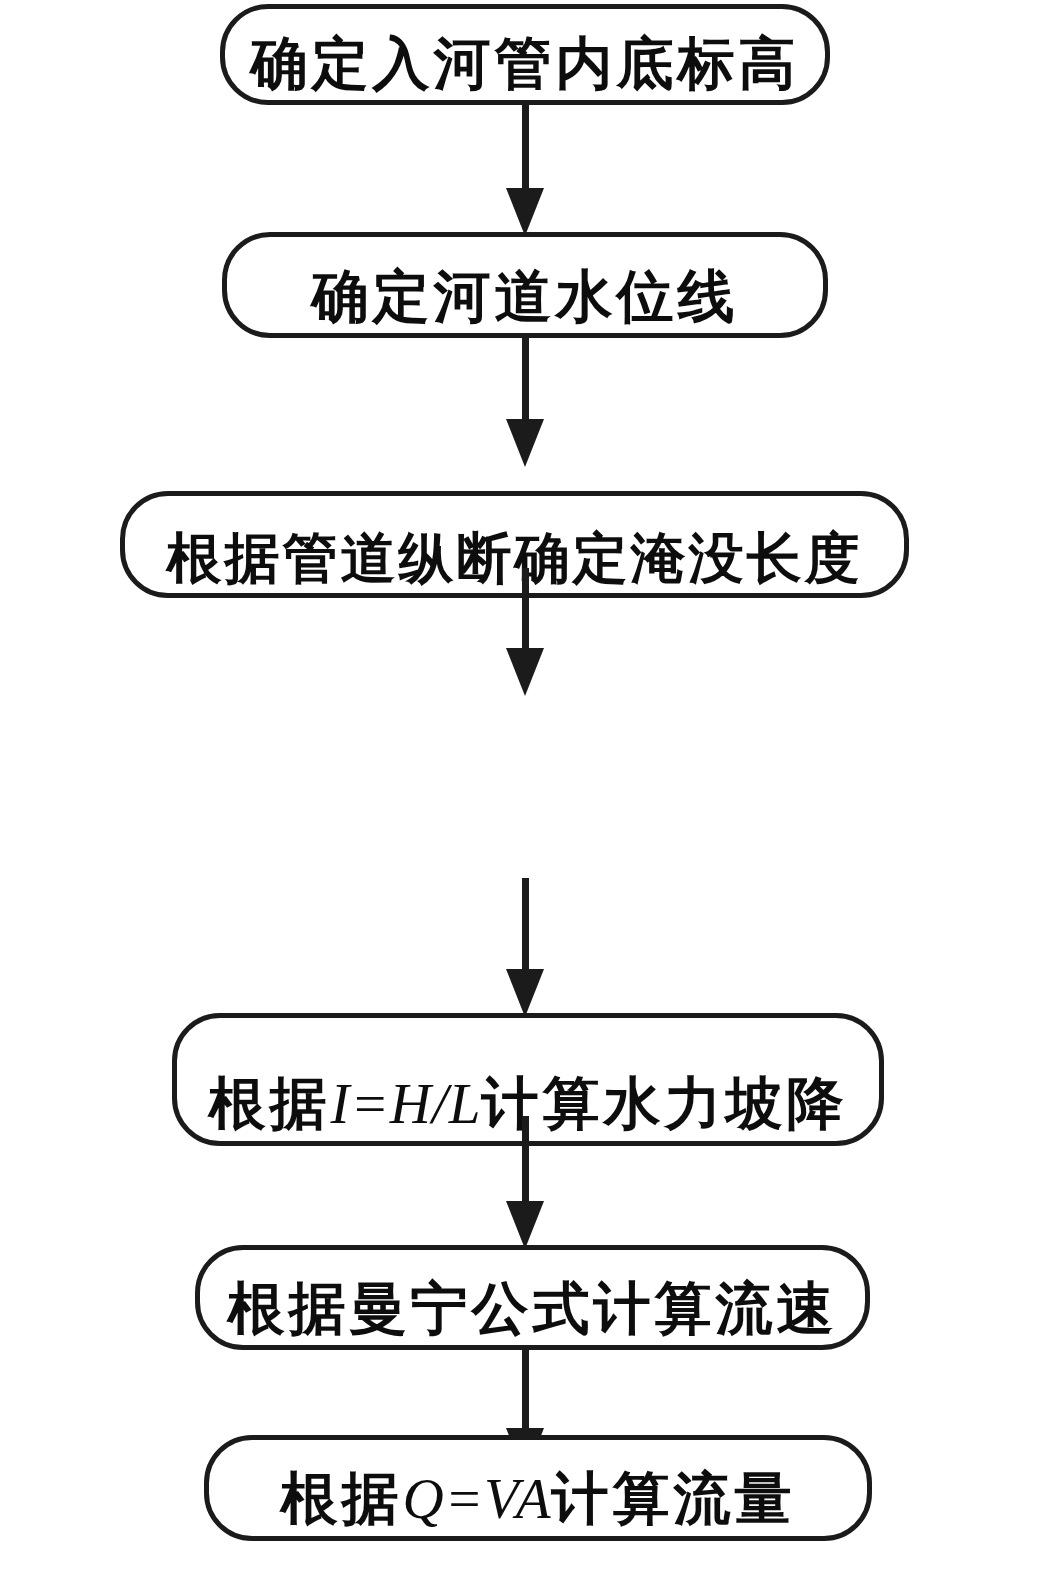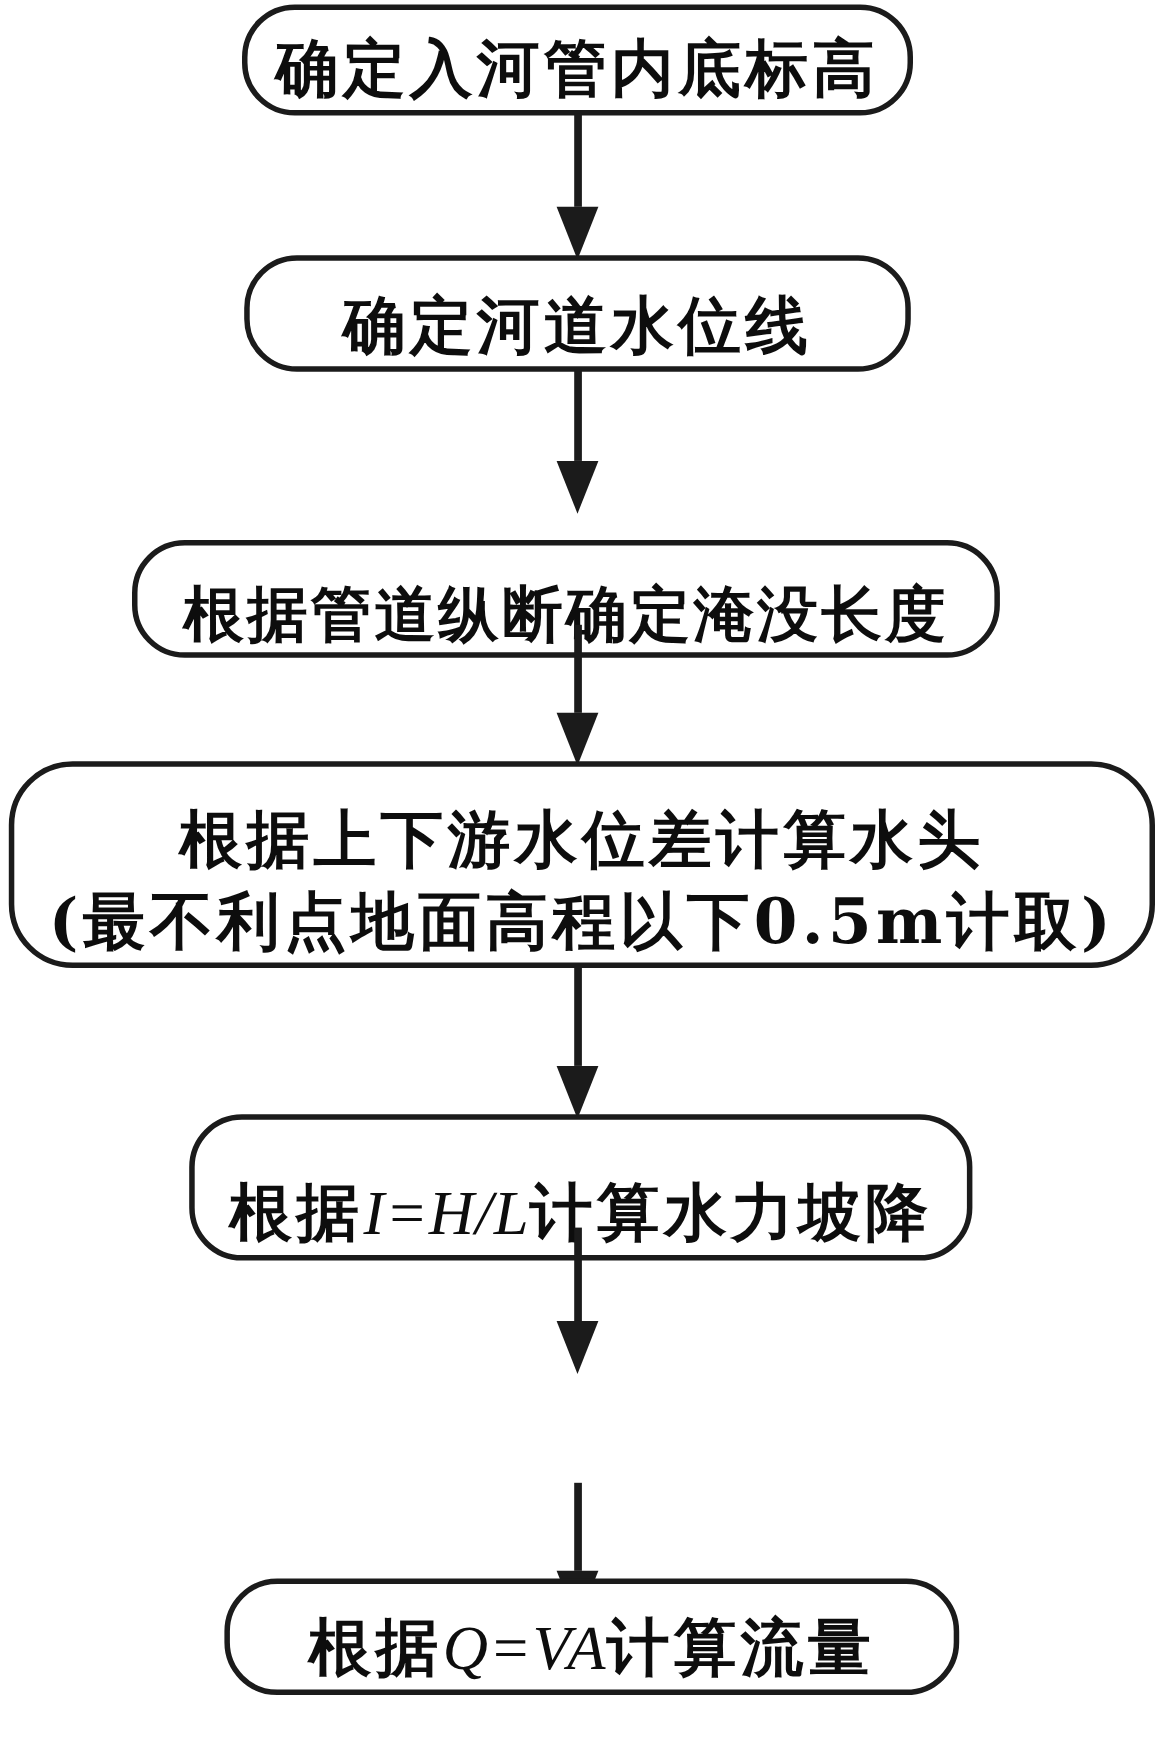--- a/index.html
+++ b/index.html
@@ -102,39 +102,38 @@
 
   <div class="node n3">
     <span>根据管道纵断确定淹没长度</span>
   </div>
 
   <div class="arrow a3">
     <div class="arrow-line"></div>
     <div class="arrow-head"></div>
   </div>
 
-  <div class="node n4">
-    <span class="line">根据上下游水位差计算水头</span>
-    <span class="line">(最不利点地面高程以下0.5m计取)</span>
-  </div>
 
   <div class="arrow a4">
     <div class="arrow-line"></div>
     <div class="arrow-head"></div>
   </div>
 
   <div class="node n5">
     <span><span>根据</span><span class="formula">I=H/L</span><span>计算水力坡降</span></span>
   </div>
 
   <div class="arrow a5">
     <div class="arrow-line"></div>
     <div class="arrow-head"></div>
   </div>
 
+  <div class="node n6">
+    <span>根据曼宁公式计算流速</span>
+  </div>
 
   <div class="arrow a6">
     <div class="arrow-line"></div>
     <div class="arrow-head"></div>
   </div>
 
   <div class="node n7">
     <span><span>根据</span><span class="formula">Q=VA</span><span>计算流量</span></span>
   </div>
 

